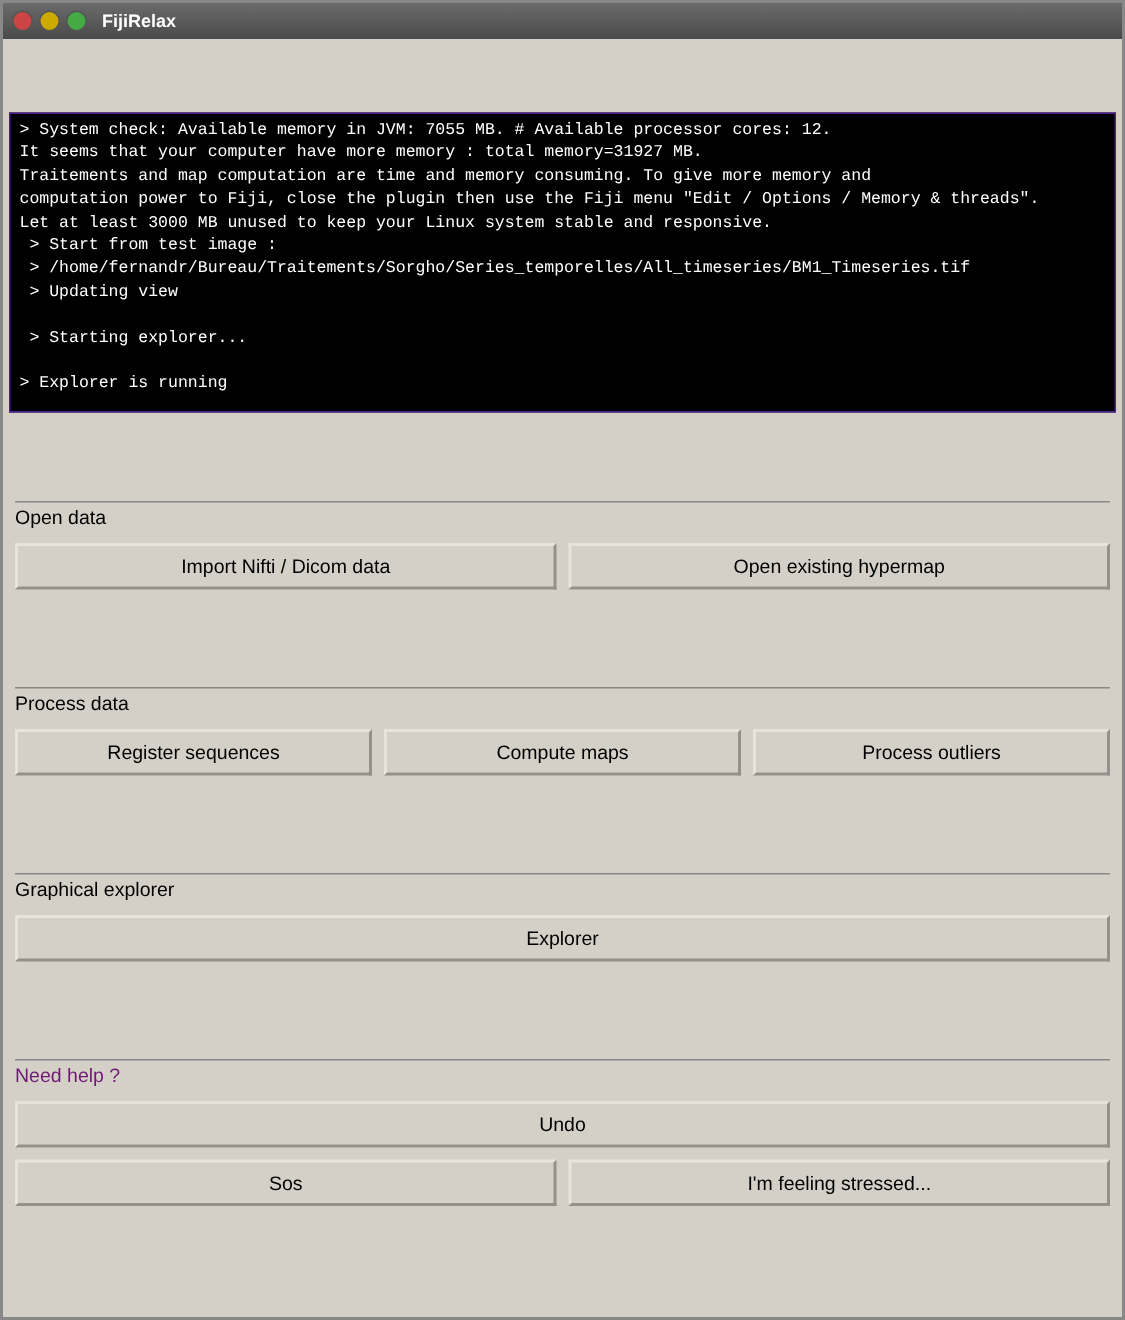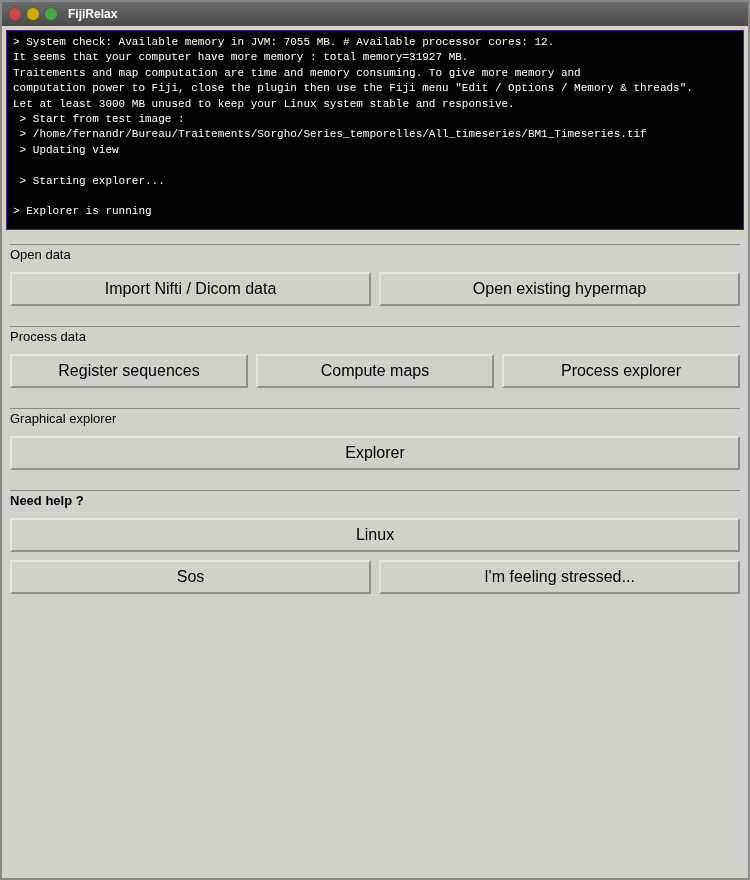--- a/index.html
+++ b/index.html
@@ -1,18 +1,19 @@
 <!DOCTYPE html>
 <html><head>
   <meta charset="utf-8">
   <style>
     * {
       box-sizing: border-box;
       margin: 0;
       padding: 0;
+      gap: 45px;
     }
 
     body {
       width: 750px;
       height: 880px;
       background: #d4d0c8;
       font-family: 'Arial', sans-serif;
       font-size: 12px;
       overflow: hidden;
     }
@@ -115,21 +116,21 @@
       gap: 8px;
       justify-content: center;
       margin-top: 10px;
       margin-bottom: 6px;
     }
 
     .btn {
       background: #d4d0c8;
       border: 2px outset #e8e4dc;
       padding: 6px 12px;
-      font-size: 16px;
+      font-size: 13px;
       cursor: pointer;
       min-width: 120px;
       text-align: center;
       color: #000;
     }
 
     .btn-wide {
       flex: 1;
       min-width: 0;
     }
@@ -144,22 +145,22 @@
       margin-bottom: 6px;
     }
 
     .help-section {
       margin-top: 8px;
       padding: 0 4px;
     }
 
     .help-title {
       font-size: 13px;
-      font-weight: bold;
-      color: #000000;
+      font-weight: normal;
+      color: #701a75;
       margin-bottom: 4px;
     }
 
     .help-buttons {
       display: flex;
       flex-direction: column;
       gap: 8px;
       margin-top: 10px;
     }
 
@@ -206,38 +207,38 @@
         <button class="btn btn-wide">Open existing hypermap</button>
       </div>
     </div>
 
     <div class="section">
       <div class="divider"></div>
       <div class="section-title">Process data</div>
       <div class="button-row">
         <button class="btn btn-wide">Register sequences</button>
         <button class="btn btn-wide">Compute maps</button>
-        <button class="btn btn-wide">Process explorer</button>
+        <button class="btn btn-wide">Process outliers</button>
       </div>
     </div>
 
     <div class="section">
       <div class="divider"></div>
       <div class="section-title">Graphical explorer</div>
       <div class="explorer-row">
         <button class="btn btn-explorer">Explorer</button>
       </div>
     </div>
 
     <div class="help-section">
       <div class="divider"></div>
       <div class="help-title">Need help ?</div>
       <div class="help-buttons">
         <div class="help-btn-row">
-          <button class="btn btn-wide">Linux</button>
+          <button class="btn btn-wide">Undo</button>
         </div>
         <div class="help-btn-row">
           <button class="btn btn-wide">Sos</button>
           <button class="btn btn-wide">I'm feeling stressed...</button>
         </div>
       </div>
     </div>
   </div>
 </div>
 

